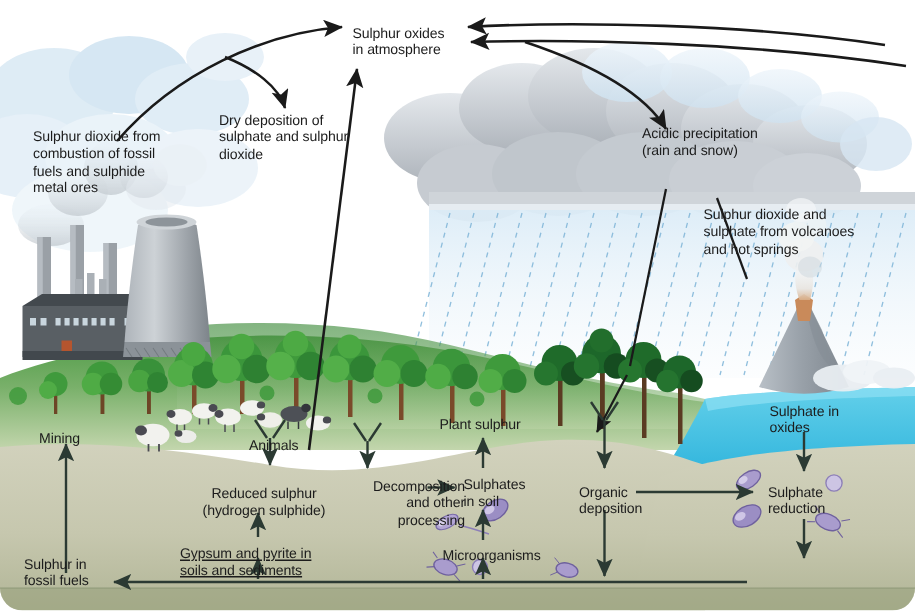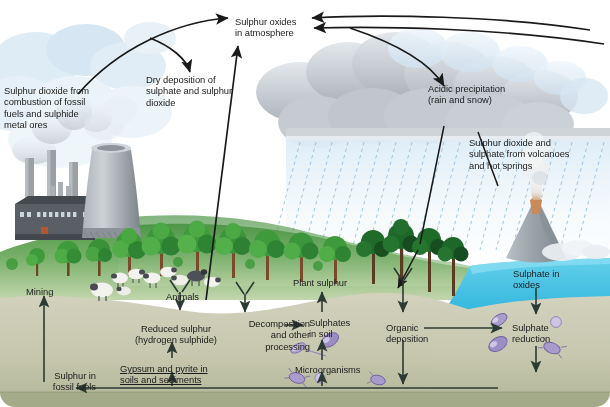--- a/index.html
+++ b/index.html
@@ -524,21 +524,21 @@
 
       <path d="M536,288 L536,314" marker-end="url(#ahs)"></path>
 
       <path d="M536,346 L536,372" marker-end="url(#ahs)"></path>
     </g>
   </svg>
 
   <div class="lbl" style="left:235px; top:16px; width:84px;">Sulphur oxides
 in atmosphere</div>
 
-  <div class="lbl" style="left:4px; top:85px; width:118px;">Sulphur dioxide from
+  <div class="lbl" style="left:22px; top:85px; width:118px;">Sulphur dioxide from
 combustion of fossil
 fuels and sulphide
 metal ores</div>
 
   <div class="lbl" style="left:146px; top:74px; width:112px;">Dry deposition of
 sulphate and sulphur
 dioxide</div>
 
   <div class="lbl" style="left:428px; top:83px; width:110px;">Acidic precipitation
 (rain and snow)</div>
@@ -550,21 +550,21 @@
   <div class="lbl" style="left:26px; top:286px; width:60px;">Mining</div>
 
   <div class="lbl" style="left:147px; top:291px; width:56px;margin-left:19px;">Animals</div>
 
   <div class="lbl" style="left:120px; top:323px; width:112px;text-align:center;">Reduced sulphur
 (hydrogen sulphide)</div>
 
   <div class="lbl" style="left:120px; top:363px; width:122px;text-decoration:underline;">Gypsum and pyrite in
 soils and sediments</div>
 
-  <div class="lbl" style="left:32px; top:370px; width:64px;text-align:right;">Sulphur in
+  <div class="lbl" style="left:16px; top:370px; width:64px;">Sulphur in
 fossil fuels</div>
 
   <div class="lbl" style="left:228px; top:318px; width:82px;text-align:right;">Decomposition
 and other
 processing</div>
 
   <div class="lbl" style="left:293px; top:277px; width:72px;">Plant sulphur</div>
 
   <div class="lbl" style="left:309px; top:317px; width:56px;">Sulphates
 in soil</div>

